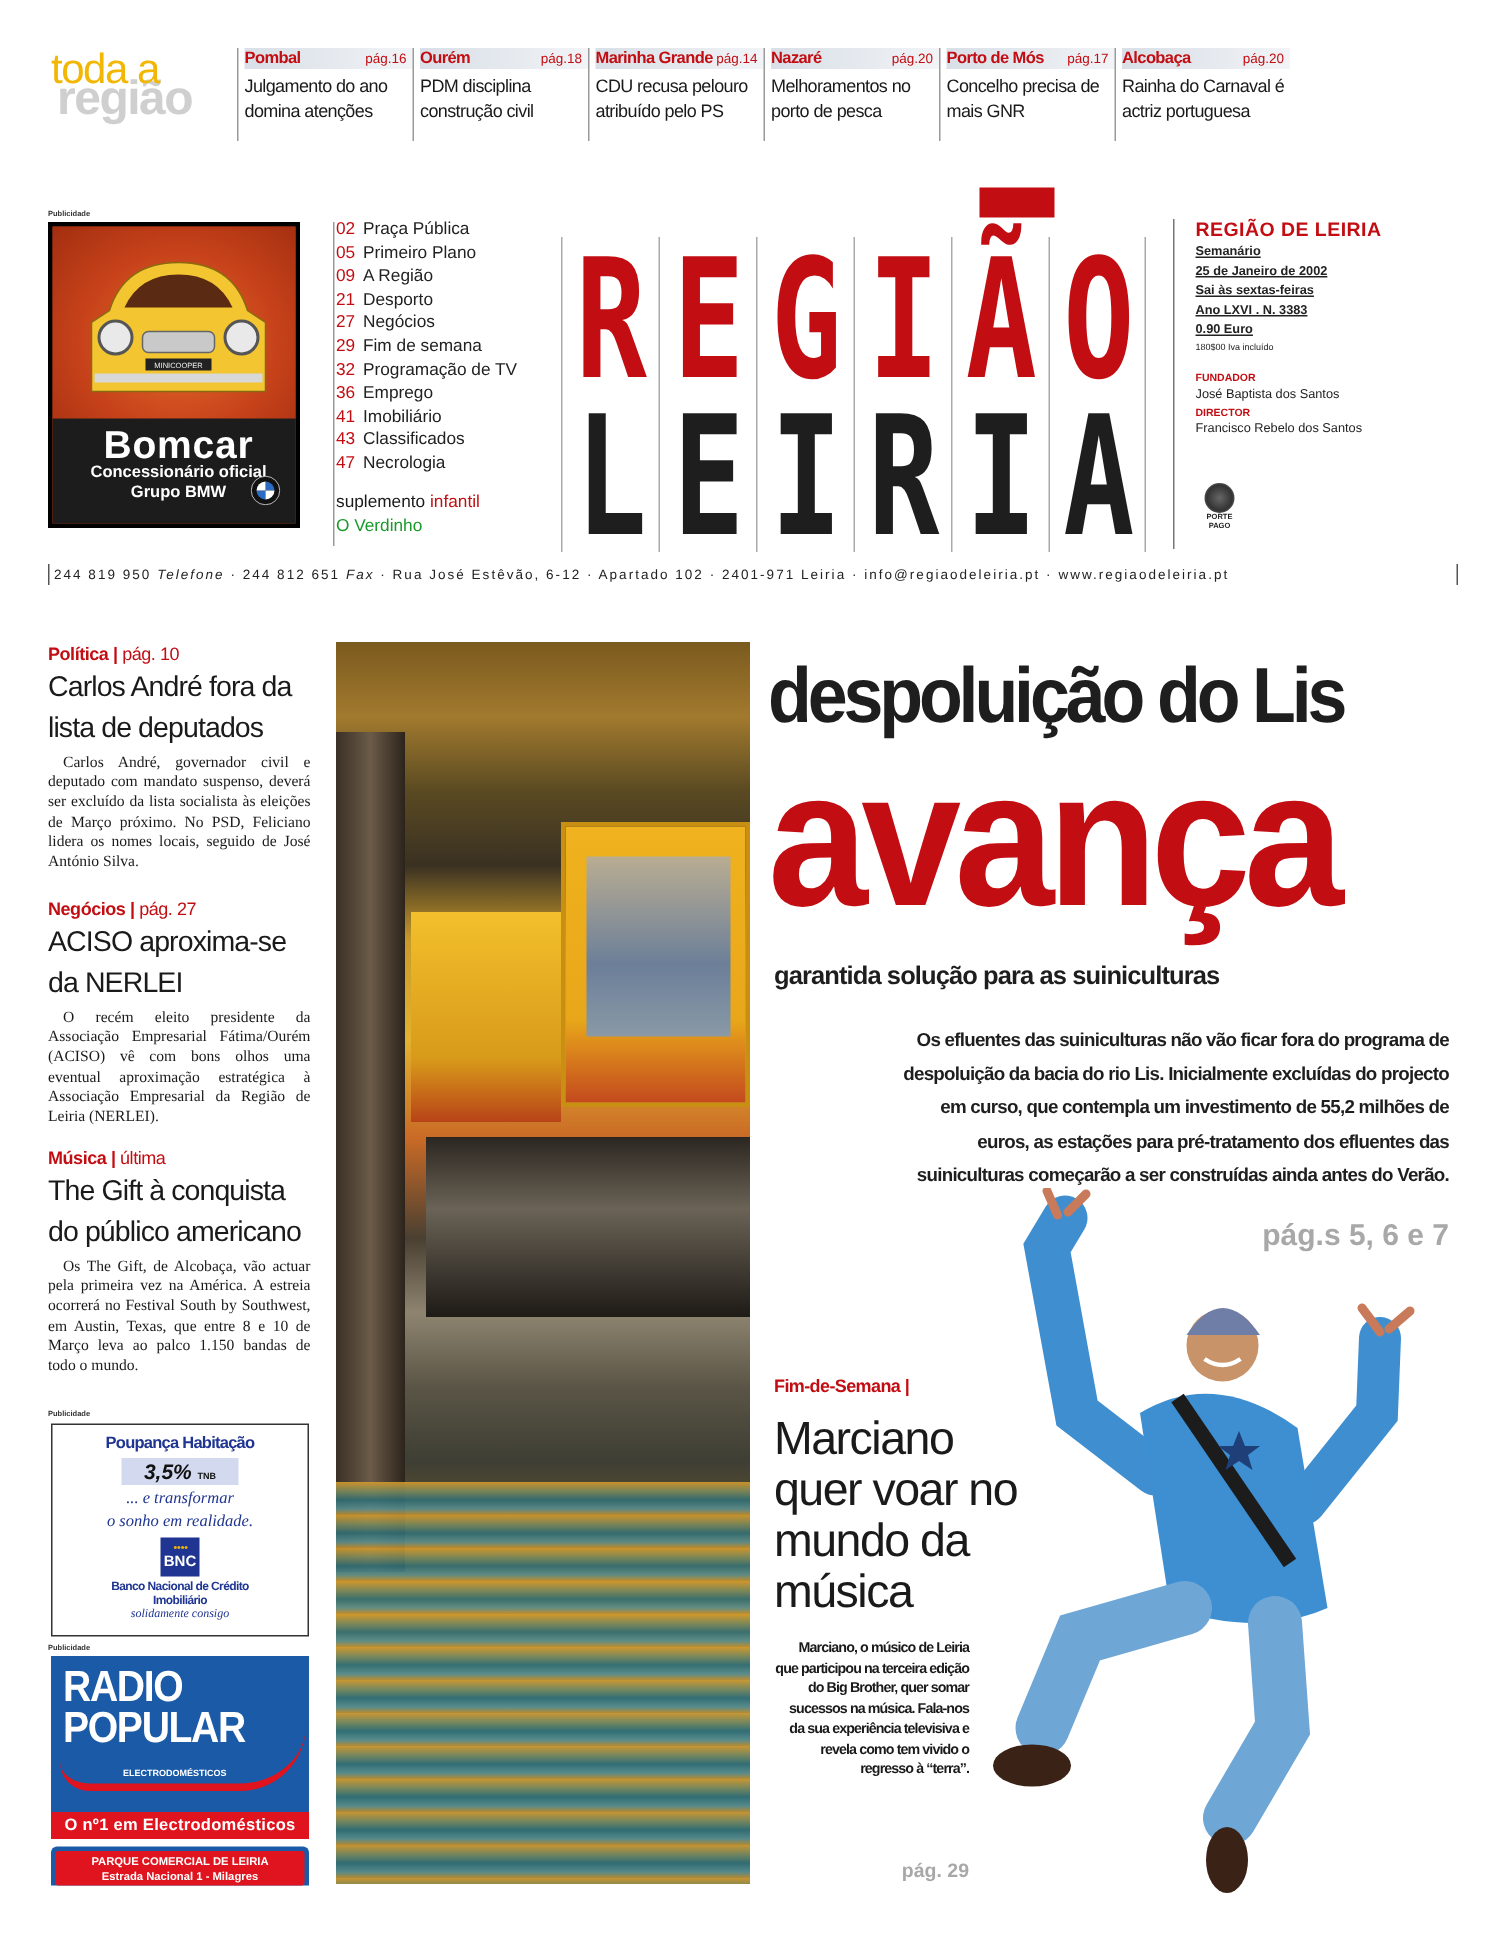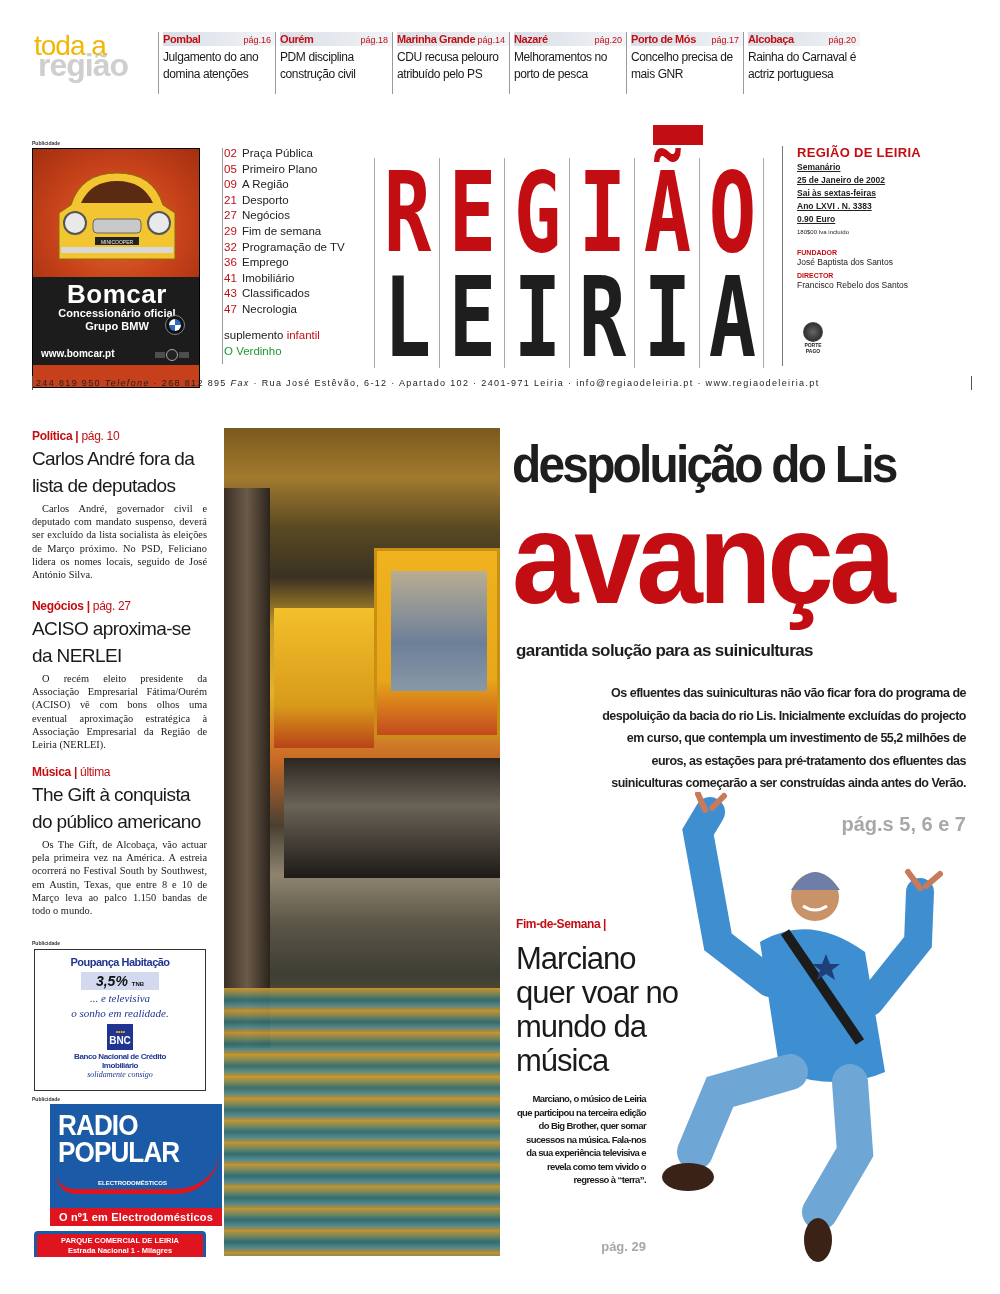--- a/index.html
+++ b/index.html
@@ -15,21 +15,21 @@
 
   .teasers { left: 158px; top: 32px; width: 820px; height: 62px; display: flex; }
   .teaser { width: 117px; border-left: 1px solid #9a9a9a; padding-left: 4px; margin-right: 0; height: 62px; }
   .teaser .head { display: flex; justify-content: space-between; align-items: baseline; background: linear-gradient(90deg,#d9dfe7 0%, #e7ebf0 60%, #f2f4f7 100%); height: 14px; padding-right: 4px; }
   .teaser .town { font: bold 11px/14px "Liberation Sans", sans-serif; color: #c20e13; letter-spacing: -0.4px; }
   .teaser .pg { font: 9px/14px "Liberation Sans", sans-serif; color: #c20e13; }
   .teaser .title { font: 12px/17px "Liberation Sans", sans-serif; color: #1a1a1a; margin-top: 3px; letter-spacing: -0.4px; }
 
   
   .pub-small { font: bold 5px/1 "Liberation Sans", sans-serif; color: #333; }
-  .bomcar-ad { left: 32px; top: 148px; width: 168px; height: 240px; background: #c6401b; overflow: hidden; border: 1px solid #000000; }
+  .bomcar-ad { left: 32px; top: 148px; width: 168px; height: 204px; background: #c6401b; overflow: hidden; border: 3px solid #000000; }
   .bomcar-ad .photo { position: absolute; left: 0; top: 0; width: 168px; height: 128px; background: radial-gradient(ellipse at 50% 60%, #e46a2b 0%, #c7421a 55%, #a22e10 100%); }
   .bomcar-ad .car { position: absolute; left: 18px; top: 18px; width: 132px; height: 100px; }
   .bomcar-ad .bottom { position: absolute; left: 0; top: 128px; width: 168px; height: 88px; background: #1c1c1c; color: #fff; text-align: center; }
   .bomcar-ad .brand { font: bold 26px/1 "Liberation Sans", sans-serif; margin-top: 4px; letter-spacing: 0.5px; }
   .bomcar-ad .sub1 { font: bold 11px/13px "Liberation Sans", sans-serif; }
   .bomcar-ad .sub2 { font: bold 11px/13px "Liberation Sans", sans-serif; }
   .bomcar-ad .url { position: absolute; left: 8px; bottom: 6px; font: bold 10px/1 "Liberation Sans", sans-serif; }
 
   .index-rule { left: 222px; top: 148px; width: 1px; height: 216px; background: #9a9a9a; }
   .index { left: 224px; top: 146px; width: 150px; }
@@ -72,21 +72,21 @@
   .ad-bnc { left: 34px; top: 949px; width: 172px; height: 142px; border: 1px solid #333; text-align: center; padding-top: 6px; }
   .ad-bnc .t1 { font: bold 11px/13px "Liberation Sans", sans-serif; color: #1f3591; letter-spacing: -0.5px; }
   .ad-bnc .rate { display: inline-block; background: #d3daf0; width: 78px; height: 18px; margin-top: 3px; font: bold italic 14px/18px "Liberation Sans", sans-serif; color: #111; }
   .ad-bnc .rate small { font: bold 6px/1 "Liberation Sans", sans-serif; }
   .ad-bnc .slogan { font: italic 11px/13px "Liberation Serif", serif; color: #1f3591; margin-top: 2px; }
   .ad-bnc .logo { width: 26px; height: 26px; background: #1f3591; margin: 4px auto 2px; position: relative; color: #fff; font: bold 10px/34px "Liberation Sans", sans-serif; }
   .ad-bnc .logo::before { content: "• • • •"; position: absolute; top: -9px; left: 0; width: 26px; color: #f2b705; font-size: 7px; letter-spacing: -1px; }
   .ad-bnc .bank { font: bold 8px/9px "Liberation Sans", sans-serif; color: #1f3591; letter-spacing: -0.4px; }
   .ad-bnc .tag { font: italic 8px/10px "Liberation Serif", serif; color: #1f3591; }
 
-  .ad-radio { left: 50px; top: 1104px; width: 172px; height: 122px; background: #1a5aa6; overflow: hidden; }
+  .ad-radio { left: 34px; top: 1104px; width: 172px; height: 122px; background: #1a5aa6; overflow: hidden; }
   .ad-radio .name { position: absolute; left: 8px; top: 8px; font: bold 29px/27px "Liberation Sans", sans-serif; color: #fff; letter-spacing: -1px; transform: scaleX(0.9); transform-origin: 0 0; }
   .ad-radio .swoosh { position: absolute; left: 6px; top: 46px; width: 164px; height: 44px; border-bottom: 5px solid #e0141e; border-radius: 0 0 90px 40px; }
   .ad-radio .elec { position: absolute; left: 48px; top: 76px; font: bold 6px/1 "Liberation Sans", sans-serif; color: #fff; }
   .ad-radio .strip { position: absolute; left: 0; bottom: 0; width: 172px; height: 18px; background: #e0141e; color: #fff; font: bold 11px/18px "Liberation Sans", sans-serif; text-align: center; letter-spacing: 0.2px; }
   .ad-radio2 { left: 34px; top: 1231px; width: 172px; height: 26px; background: #1a5aa6; border-radius: 4px 4px 0 0; padding: 3px 3px 0; }
   .ad-radio2 .in { background: #e0141e; height: 23px; text-align: center; color: #fff; font: bold 7.5px/10px "Liberation Sans", sans-serif; padding-top: 2px; border-radius: 2px; }
 
   
   .photo-dig { left: 224px; top: 428px; width: 276px; height: 828px; overflow: hidden;
     background: linear-gradient(180deg, #7a5a1e 0%, #a27a2e 6%, #5a4a22 12%, #3a3122 18%, #c89a2a 24%, #e3b22f 32%, #c96a26 40%, #4a4032 48%, #8e8470 54%, #5a5546 60%, #3e3e34 66%, #6e5a2e 72%, #b8891e 78%, #4f7e80 84%, #3f7178 90%, #2f5f66 100%); }
@@ -262,21 +262,21 @@
   <div class="lab2">DIRECTOR</div>
   <div class="name">Francisco Rebelo dos Santos</div>
 </div>
 <div class="abs porte">
   <div class="seal"></div>
   <div class="txt">PORTE</div>
   <div class="txt">PAGO</div>
 </div>
 
 <div class="abs contact">
-  <span>244 819 950</span> <i>Telefone</i> · <span>268 812 895</span> <i>Fax</i> <span>· Rua José Estêvão, 6-12 · Apartado 102 · 2401-971 Leiria · info@regiaodeleiria.pt · www.regiaodeleiria.pt</span>
+  <span>244 819 950</span> <i>Telefone</i> · <span>244 812 651</span> <i>Fax</i> <span>· Rua José Estêvão, 6-12 · Apartado 102 · 2401-971 Leiria · info@regiaodeleiria.pt · www.regiaodeleiria.pt</span>
 </div>
 
 <div class="abs story" style="top:428px;">
   <div class="kicker"><span>Política</span> | <span class="pg">pág. 10</span></div>
   <div class="hl">Carlos André fora da lista de deputados</div>
   <div class="body">Carlos André, governador civil e deputado com mandato suspenso, deverá ser excluído da lista socialista às eleições de Março próximo. No PSD, Feliciano lidera os nomes locais, seguido de José António Silva.</div>
 </div>
 
 <div class="abs story" style="top:598px;">
   <div class="kicker"><span>Negócios</span> | <span class="pg">pág. 27</span></div>
@@ -287,21 +287,21 @@
 <div class="abs story" style="top:764px;">
   <div class="kicker"><span>Música</span> | <span class="pg">última</span></div>
   <div class="hl">The Gift à conquista do público americano</div>
   <div class="body">Os The Gift, de Alcobaça, vão actuar pela primeira vez na América. A estreia ocorrerá no Festival South by Southwest, em Austin, Texas, que entre 8 e 10 de Março leva ao palco 1.150 bandas de todo o mundo.</div>
 </div>
 
 <div class="abs pub-small" style="left:32px;top:941px;">Publicidade</div>
 <div class="abs ad-bnc">
   <div class="t1">Poupança Habitação</div>
   <div class="rate"><span>3,5%</span> <small>TNB</small></div>
-  <div class="slogan">... e televisiva</div>
+  <div class="slogan">... e transformar</div>
   <div class="slogan">o sonho em realidade.</div>
   <div class="logo">BNC</div>
   <div class="bank">Banco Nacional de Crédito</div>
   <div class="bank">Imobiliário</div>
   <div class="tag">solidamente consigo</div>
 </div>
 
 <div class="abs pub-small" style="left:32px;top:1097px;">Publicidade</div>
 <div class="abs ad-radio">
   <div class="name"><span>RADIO</span><br><span>POPULAR</span></div>

